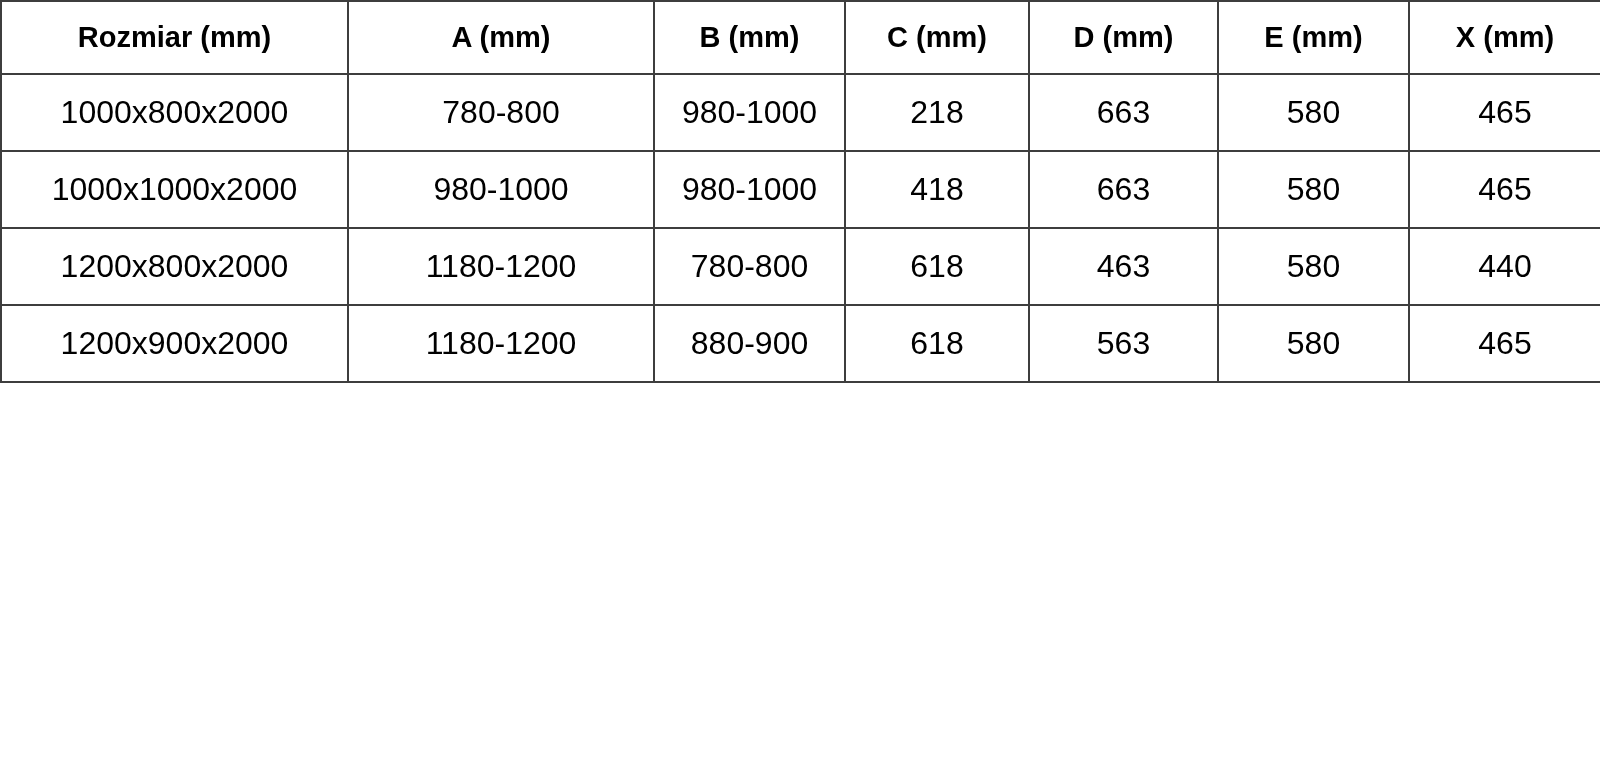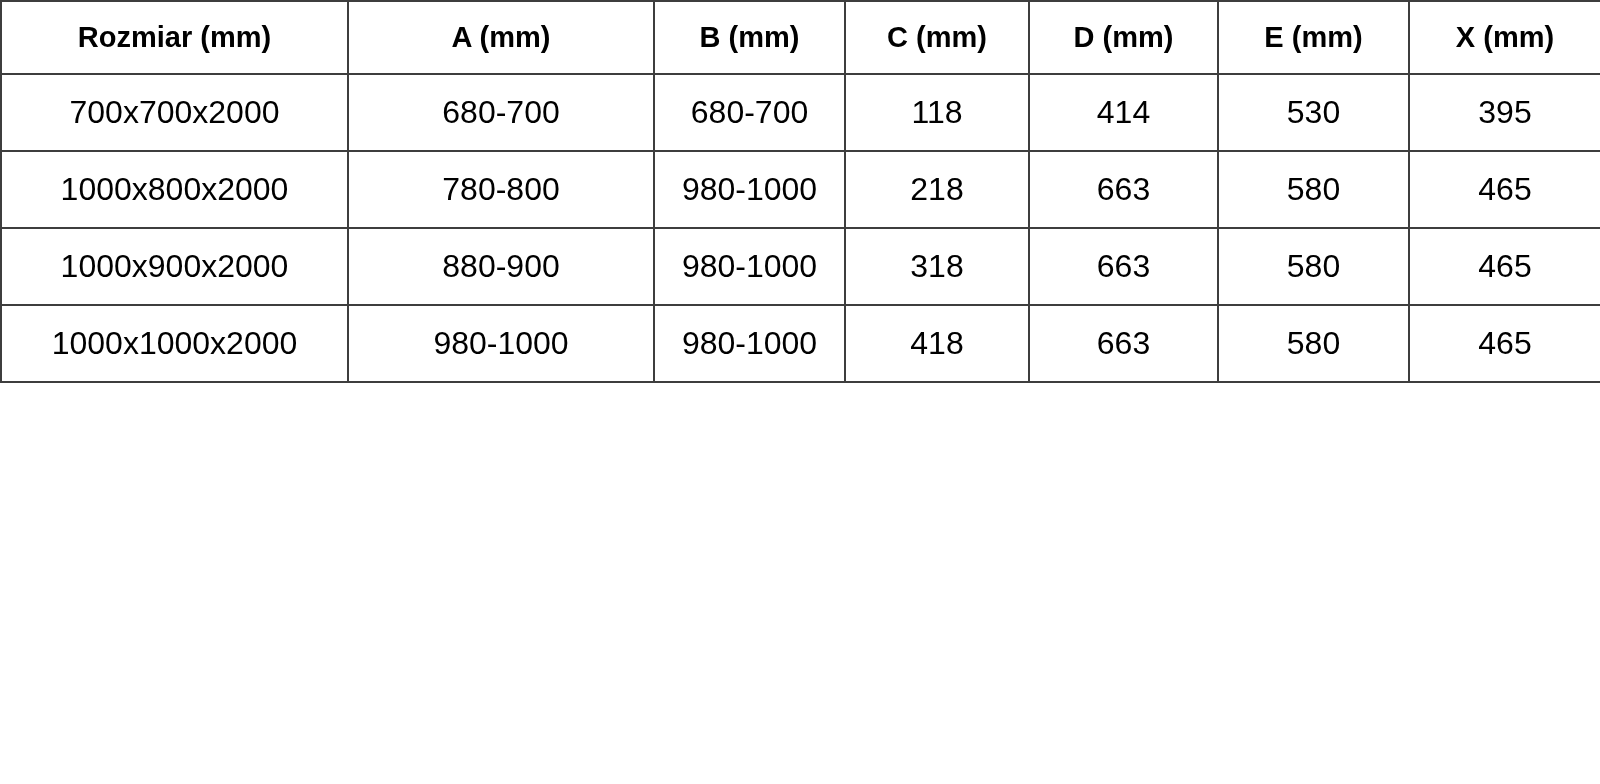--- a/index.html
+++ b/index.html
@@ -73,50 +73,50 @@
           <th>A (mm)</th>
           <th>B (mm)</th>
           <th>C (mm)</th>
           <th>D (mm)</th>
           <th>E (mm)</th>
           <th>X (mm)</th>
         </tr>
     </thead>
     <tbody id="body-rows">
         <tr>
-          <td>700x700x2000</td>
-          <td>680-700</td>
-          <td>680-700</td>
-          <td>118</td>
-          <td>414</td>
-          <td>530</td>
-          <td>395</td>
-        </tr>
-        <tr>
           <td>1000x800x2000</td>
           <td>780-800</td>
           <td>980-1000</td>
           <td>218</td>
-          <td>663</td>
-          <td>580</td>
-          <td>465</td>
-        </tr>
-        <tr>
-          <td>1000x900x2000</td>
-          <td>880-900</td>
-          <td>980-1000</td>
-          <td>318</td>
           <td>663</td>
           <td>580</td>
           <td>465</td>
         </tr>
         <tr>
           <td>1000x1000x2000</td>
           <td>980-1000</td>
           <td>980-1000</td>
           <td>418</td>
           <td>663</td>
           <td>580</td>
           <td>465</td>
         </tr>
+        <tr>
+          <td>1200x800x2000</td>
+          <td>1180-1200</td>
+          <td>780-800</td>
+          <td>618</td>
+          <td>463</td>
+          <td>580</td>
+          <td>440</td>
+        </tr>
+        <tr>
+          <td>1200x900x2000</td>
+          <td>1180-1200</td>
+          <td>880-900</td>
+          <td>618</td>
+          <td>563</td>
+          <td>580</td>
+          <td>465</td>
+        </tr>
       </tbody>
   </table>
 </div>
 
 </body></html>

